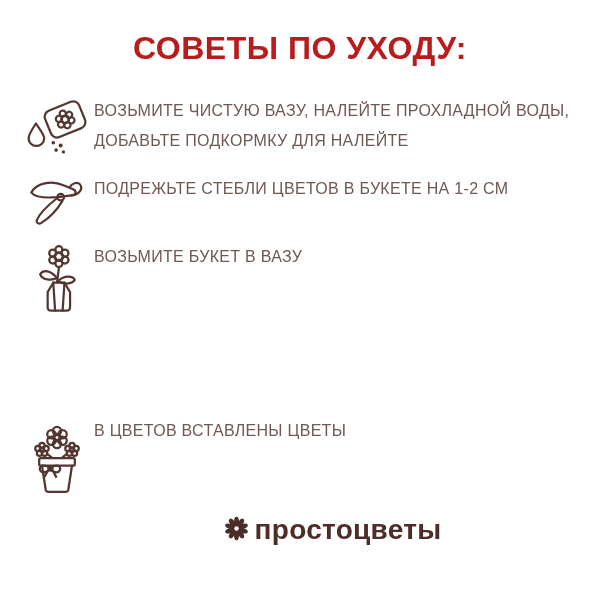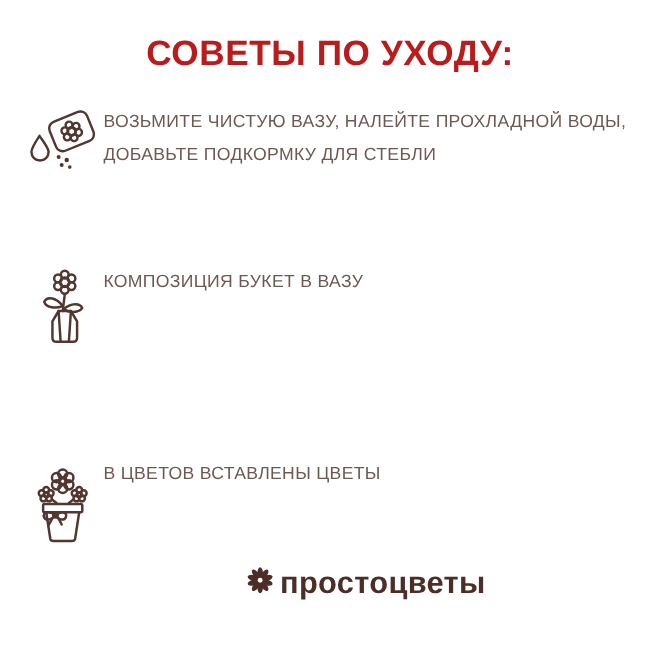--- a/index.html
+++ b/index.html
@@ -75,45 +75,59 @@
         <g fill="#52362f" stroke="none">
           <circle cx="32" cy="47" r="2"></circle>
           <circle cx="40" cy="50" r="2.2"></circle>
           <circle cx="35" cy="55" r="2"></circle>
           <circle cx="43" cy="57" r="1.8"></circle>
         </g>
       </svg>
     </div>
     <div class="tip-text">
       <div>ВОЗЬМИТЕ ЧИСТУЮ ВАЗУ, НАЛЕЙТЕ ПРОХЛАДНОЙ ВОДЫ,</div>
-      <div>ДОБАВЬТЕ ПОДКОРМКУ ДЛЯ СТЕБЛИ</div>
+      <div>ДОБАВЬТЕ ПОДКОРМКУ ДЛЯ НАЛЕЙТЕ</div>
     </div>
   </div>
 
+  <div class="tip tip2">
+    <div class="icon-cell">
+      <svg class="line-icon" width="66" height="52" viewBox="0 0 72 56">
+        <path d="M8 21 C13 11 30 7 43 13 L53 17 C58 19 57 24 52 24 L36 26 C23 27 12 26 8 21 Z"></path>
+        <path d="M52 24 C60 23 65 17 61 12 C58 9 52 11 50 15"></path>
+        <circle cx="40" cy="26" r="3.6"></circle>
+        <circle cx="40" cy="26" r="1" fill="#52362f" stroke="none"></circle>
+        <path d="M35 28 C26 35 17 44 14 51 C13 54 16 56 19 54 C27 49 36 40 42 30"></path>
+      </svg>
+    </div>
+    <div class="tip-text">
+      <div>ПОДРЕЖЬТЕ СТЕБЛИ ЦВЕТОВ В БУКЕТЕ НА 1-2 СМ</div>
+    </div>
+  </div>
 
   <div class="tip tip3">
     <div class="icon-cell">
       <svg class="line-icon" width="56" height="72" viewBox="0 0 60 76" stroke-width="2.2">
         <circle cx="32" cy="14" r="4.6"></circle>
         <circle cx="32" cy="6.6" r="3.8"></circle>
         <circle cx="38.5" cy="10.3" r="3.8"></circle>
         <circle cx="38.5" cy="17.7" r="3.8"></circle>
         <circle cx="32" cy="21.4" r="3.8"></circle>
         <circle cx="25.5" cy="17.7" r="3.8"></circle>
         <circle cx="25.5" cy="10.3" r="3.8"></circle>
         <path d="M32 26 L30 42"></path>
         <path d="M30 37 C24 29 15 27 12 33 C14 39 24 40 30 37 Z"></path>
         <path d="M31 40 C38 34 47 34 49 39 C46 44 36 44 31 40 Z"></path>
         <path d="M26 42 L20 52 L20 68 Q20 72 24 72 L40 72 Q44 72 44 68 L44 52 L38 42 Z"></path>
         <path d="M26 42 L28 72"></path>
         <path d="M38 42 L36 72"></path>
       </svg>
     </div>
     <div class="tip-text">
-      <div>КОМПОЗИЦИЯ БУКЕТ В ВАЗУ</div>
+      <div>ВОЗЬМИТЕ БУКЕТ В ВАЗУ</div>
     </div>
   </div>
 
 
   <div class="tip tip5">
     <div class="icon-cell">
       <svg class="line-icon" width="60" height="74" viewBox="0 0 64 78" stroke-width="2">
         <circle cx="32" cy="15" r="4"></circle>
         <circle cx="32" cy="8" r="4.4"></circle>
         <circle cx="38" cy="11.5" r="4.4"></circle>

